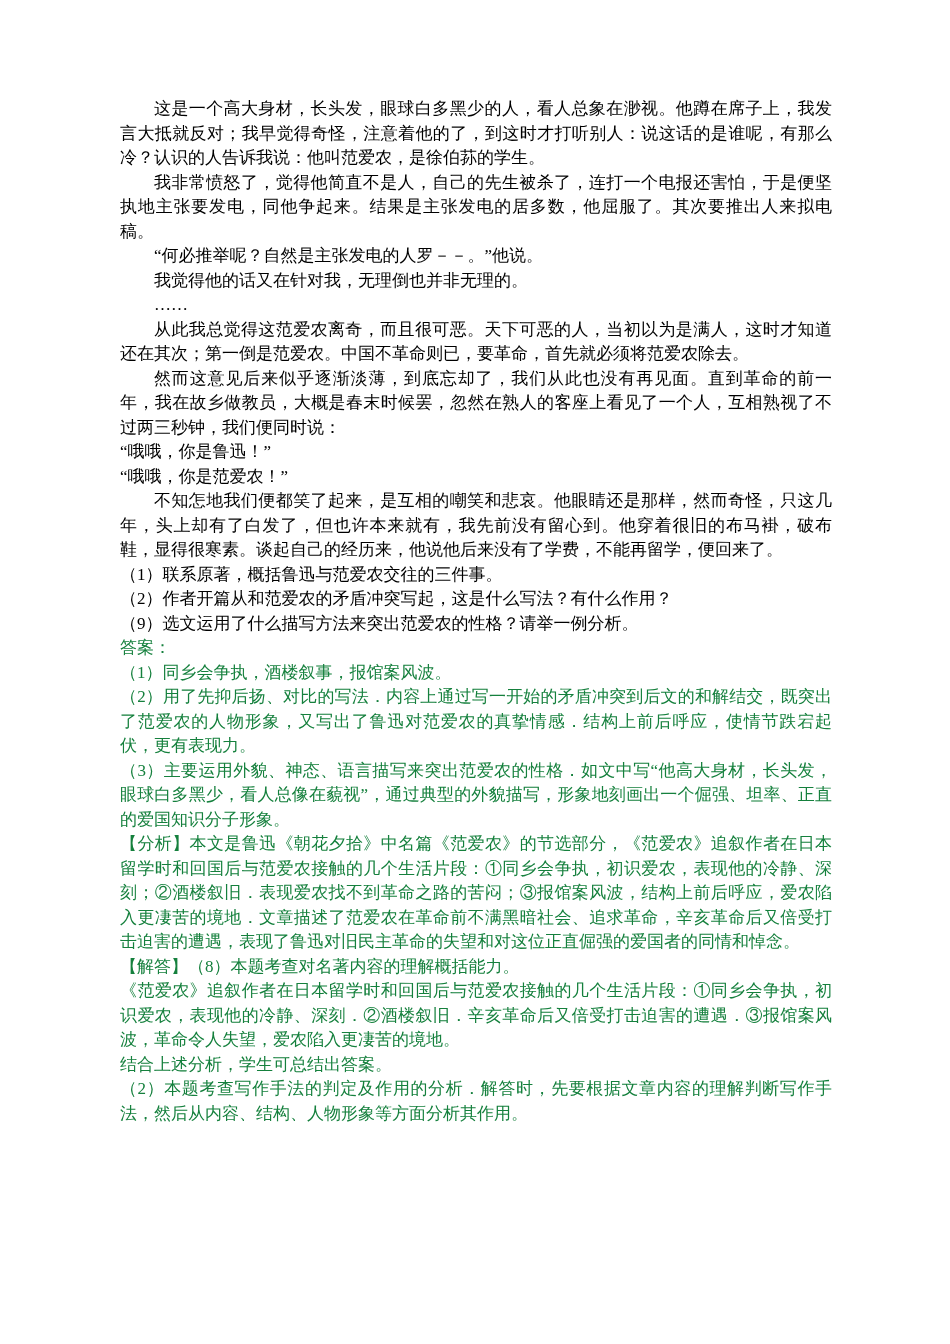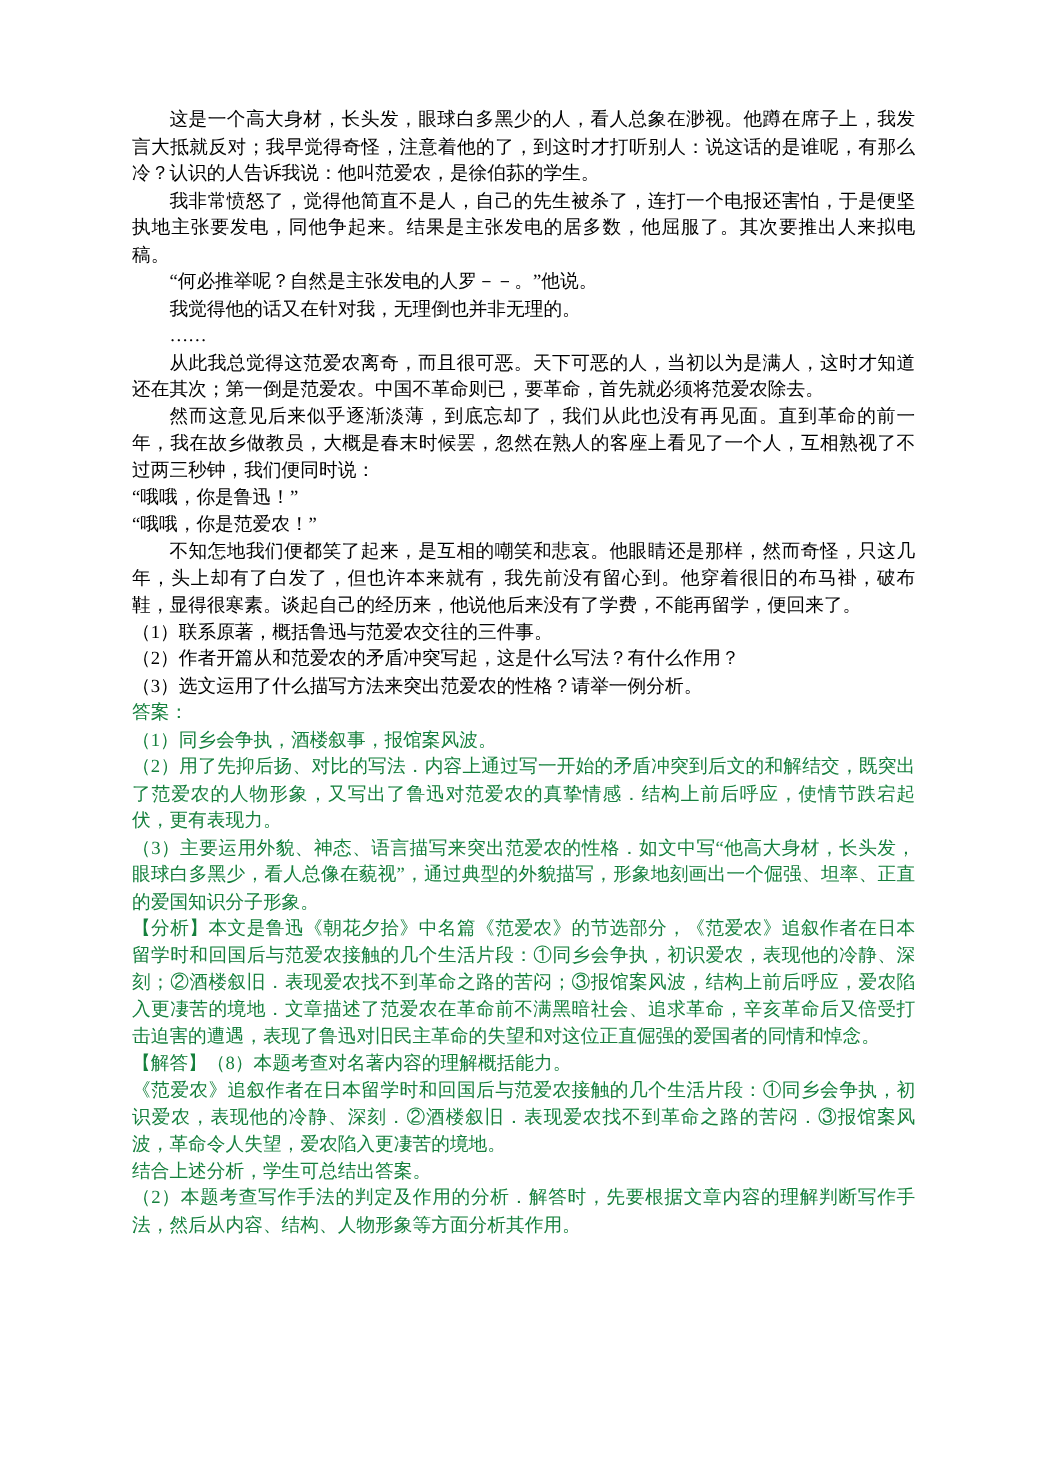--- a/index.html
+++ b/index.html
@@ -48,24 +48,24 @@
       <p class="indent">“何必推举呢？自然是主张发电的人罗－－。”他说。</p>
       <p class="indent">我觉得他的话又在针对我，无理倒也并非无理的。</p>
       <p class="indent">……</p>
       <p class="indent">从此我总觉得这范爱农离奇，而且很可恶。天下可恶的人，当初以为是满人，这时才知道还在其次；第一倒是范爱农。中国不革命则已，要革命，首先就必须将范爱农除去。</p>
       <p class="indent">然而这意见后来似乎逐渐淡薄，到底忘却了，我们从此也没有再见面。直到革命的前一年，我在故乡做教员，大概是春末时候罢，忽然在熟人的客座上看见了一个人，互相熟视了不过两三秒钟，我们便同时说：</p>
       <p class="flush">“哦哦，你是鲁迅！”</p>
       <p class="flush">“哦哦，你是范爱农！”</p>
       <p class="indent">不知怎地我们便都笑了起来，是互相的嘲笑和悲哀。他眼睛还是那样，然而奇怪，只这几年，头上却有了白发了，但也许本来就有，我先前没有留心到。他穿着很旧的布马褂，破布鞋，显得很寒素。谈起自己的经历来，他说他后来没有了学费，不能再留学，便回来了。</p>
       <p class="flush">（1）联系原著，概括鲁迅与范爱农交往的三件事。</p>
       <p class="flush">（2）作者开篇从和范爱农的矛盾冲突写起，这是什么写法？有什么作用？</p>
-      <p class="flush">（3）选文运用了什么描写方法来突出范爱农的性格？请举一例分析。</p>
+      <p class="flush">（9）选文运用了什么描写方法来突出范爱农的性格？请举一例分析。</p>
       <p class="flush blue">答案：</p>
       <p class="flush blue">（1）同乡会争执，酒楼叙事，报馆案风波。</p>
       <p class="flush blue">（2）用了先抑后扬、对比的写法．内容上通过写一开始的矛盾冲突到后文的和解结交，既突出了范爱农的人物形象，又写出了鲁迅对范爱农的真挚情感．结构上前后呼应，使情节跌宕起伏，更有表现力。</p>
       <p class="flush blue">（3）主要运用外貌、神态、语言描写来突出范爱农的性格．如文中写“他高大身材，长头发，眼球白多黑少，看人总像在藐视”，通过典型的外貌描写，形象地刻画出一个倔强、坦率、正直的爱国知识分子形象。</p>
       <p class="flush blue">【分析】本文是鲁迅《朝花夕拾》中名篇《范爱农》的节选部分，《范爱农》追叙作者在日本留学时和回国后与范爱农接触的几个生活片段：①同乡会争执，初识爱农，表现他的冷静、深刻；②酒楼叙旧．表现爱农找不到革命之路的苦闷；③报馆案风波，结构上前后呼应，爱农陷入更凄苦的境地．文章描述了范爱农在革命前不满黑暗社会、追求革命，辛亥革命后又倍受打击迫害的遭遇，表现了鲁迅对旧民主革命的失望和对这位正直倔强的爱国者的同情和悼念。</p>
       <p class="flush blue">【解答】（8）本题考查对名著内容的理解概括能力。</p>
-      <p class="flush blue">《范爱农》追叙作者在日本留学时和回国后与范爱农接触的几个生活片段：①同乡会争执，初识爱农，表现他的冷静、深刻．②酒楼叙旧．表现爱农找不到革命之路的苦闷．③报馆案风波，革命令人失望，爱农陷入更凄苦的境地。</p>
+      <p class="flush blue">《范爱农》追叙作者在日本留学时和回国后与范爱农接触的几个生活片段：①同乡会争执，初识爱农，表现他的冷静、深刻．②酒楼叙旧．辛亥革命后又倍受打击迫害的遭遇．③报馆案风波，革命令人失望，爱农陷入更凄苦的境地。</p>
       <p class="flush blue">结合上述分析，学生可总结出答案。</p>
       <p class="flush blue">（2）本题考查写作手法的判定及作用的分析．解答时，先要根据文章内容的理解判断写作手法，然后从内容、结构、人物形象等方面分析其作用。</p>
     </div>
 </div>
 
 </body></html>

